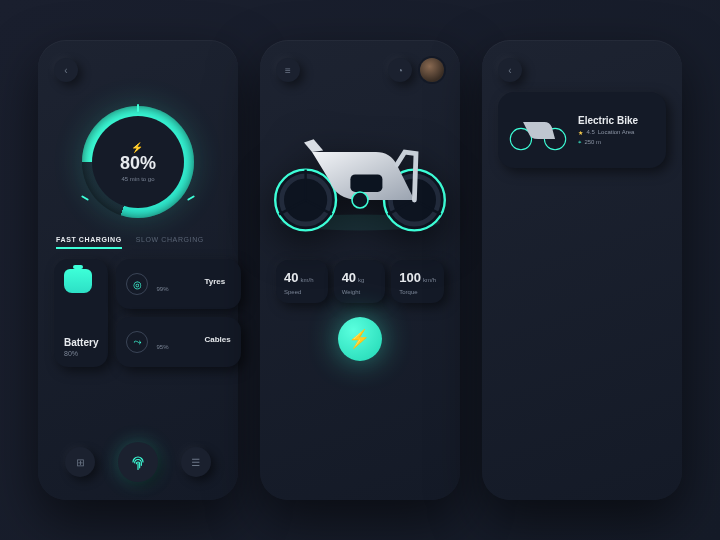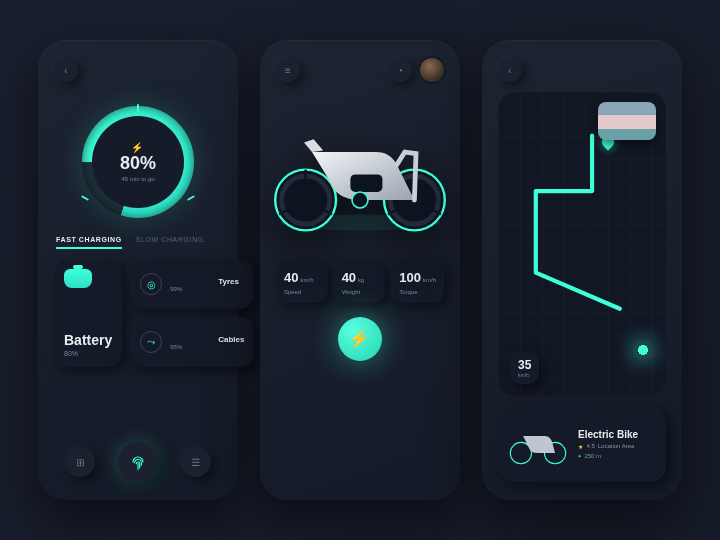--- a/index.html
+++ b/index.html
@@ -54,21 +54,21 @@
 
   .tabs{display:flex;gap:14px;font-size:7px;letter-spacing:.6px;margin:4px 2px 10px;}
   .tab{color:#5a6475;cursor:pointer;}
   .tab.active{color:#e8ebef;border-bottom:2px solid #3dffd8;padding-bottom:4px;font-weight:700;}
 
   .cards{display:flex;gap:8px;}
   .card{background:#141a27;border-radius:14px;box-shadow:4px 4px 12px rgba(0,0,0,.5),-2px -2px 6px rgba(255,255,255,.02);padding:10px;}
   .card-lg{width:78px;height:108px;display:flex;flex-direction:column;justify-content:flex-end;}
   .bat-icon{width:28px;height:34px;background:linear-gradient(#3dffd8,#2de0c6);border-radius:6px 6px 8px 8px;margin-bottom:auto;position:relative;}
   .bat-icon::before{content:"";position:absolute;top:-4px;left:9px;width:10px;height:4px;background:#3dffd8;border-radius:2px;}
-  .card-title{font-size:14px;font-weight:600;margin-top:44px;}
+  .card-title{font-size:10px;font-weight:600;margin-top:44px;}
   .card-val{font-size:7px;color:#7a8495;margin-top:2px;}
   .col-sm{display:flex;flex-direction:column;gap:8px;flex:1;}
   .card-sm{height:50px;display:flex;align-items:center;gap:8px;}
   .sm-ic{width:22px;height:22px;border-radius:50%;border:1.5px solid #3a4456;display:flex;align-items:center;justify-content:center;color:#3dffd8;font-size:10px;}
   .sm-txt .t{font-size:8px;font-weight:600;margin-left:48px;}
   .sm-txt .v{font-size:6px;color:#7a8495;}
 
   .bottombar{display:flex;justify-content:space-around;align-items:center;margin-top:auto;}
   .bb-btn{width:30px;height:30px;}
   .bb-center{width:40px;height:40px;box-shadow:0 0 18px rgba(62,255,216,.25),4px 4px 10px rgba(0,0,0,.5);}
@@ -244,33 +244,20 @@
   </div>
 </div>
 
 <div class="phone">
   <div class="topbar">
     <div class="neub icon-btn">
         <span>‹</span>
       </div>
   </div>
 
-  <div class="map">
-    <div class="grid-bg"></div>
-    <svg class="route" viewBox="0 0 200 320">
-      <polyline points="112,52 112,118 45,118 45,215 145,258" fill="none" stroke="#3dffd8" stroke-width="5" stroke-linejoin="round" stroke-linecap="round"></polyline>
-    </svg>
-    <div class="pin" style="top:44px;left:104px"></div>
-    <div class="dest" style="top:248px;left:135px"></div>
-    <div class="thumb"></div>
-    <div class="card speed-chip">
-      <div class="n">35</div>
-      <div class="u">km/h</div>
-    </div>
-  </div>
 
   <div class="card info-card">
     <svg class="mini-bike" viewBox="0 0 120 90">
       <circle cx="28" cy="62" r="20" fill="none" stroke="#3dffd8" stroke-width="2"></circle>
       <circle cx="92" cy="62" r="20" fill="none" stroke="#3dffd8" stroke-width="2"></circle>
       <path d="M32 30 L72 30 Q82 30 86 40 L92 62 L60 62 Q46 62 42 50 Z" fill="#bfc6d0"></path>
     </svg>
     <div class="info-txt">
       <div class="t">Electric Bike</div>
       <div class="row">

